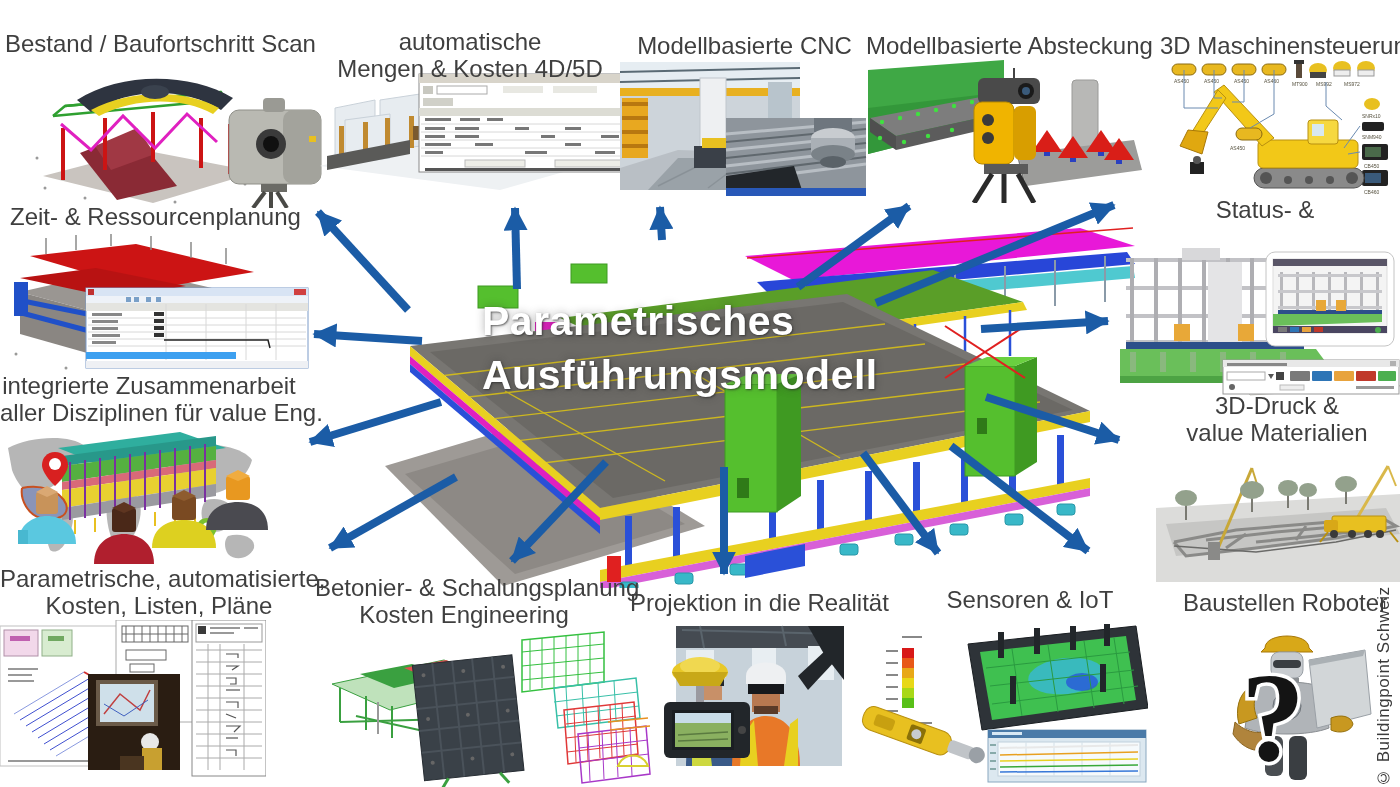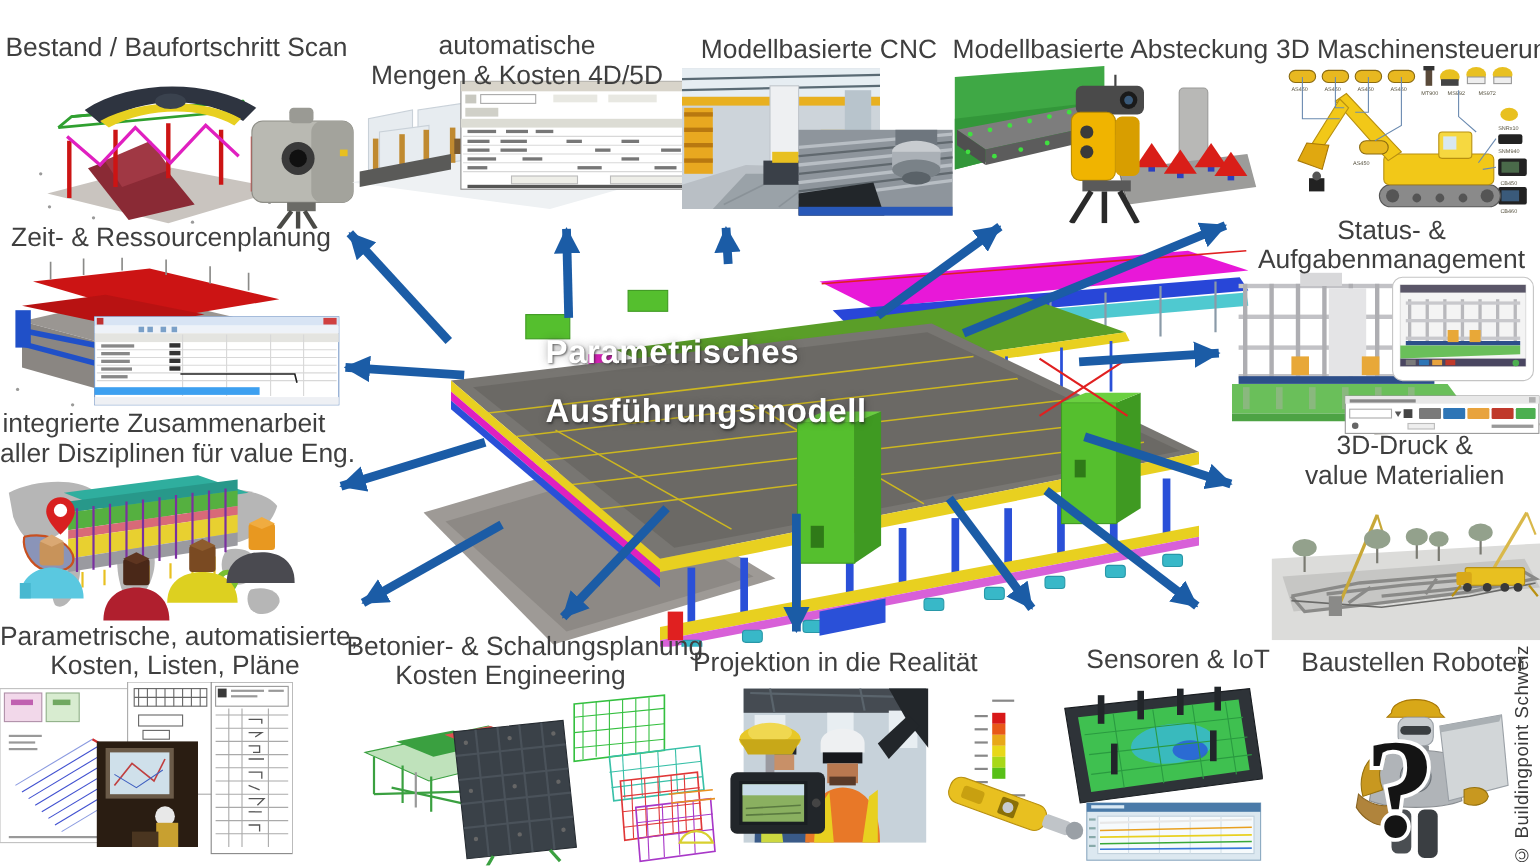--- a/index.html
+++ b/index.html
@@ -5,22 +5,22 @@
   html,body{margin:0;padding:0;background:#fff;}
   .canvas{position:relative;width:1400px;height:787px;background:#fff;overflow:hidden;
           font-family:"Liberation Sans",sans-serif;}
   .arrows{position:absolute;left:0;top:0;width:1400px;height:787px;z-index:5;pointer-events:none;}
   .arrows line{stroke:var(--arrow,#1b5ca6);stroke-width:8;}
   .arrowhead{fill:var(--arrow,#1b5ca6);}
   .label{position:absolute;color:var(--label-text,#3f3f3f);font-size:24px;line-height:27px;
          text-align:center;white-space:nowrap;z-index:6;}
   .illus{position:absolute;z-index:2;}
   .illus svg{display:block;}
-  .center-title{position:absolute;left:496px;top:294px;z-index:7;color:var(--title-text,#fff);
-        font-size:30px;font-weight:700;line-height:54px;letter-spacing:.5px;
+  .center-title{position:absolute;left:482px;top:294px;z-index:7;color:var(--title-text,#fff);
+        font-size:41px;font-weight:700;line-height:54px;letter-spacing:.5px;
         text-shadow:1px 1px 2px rgba(40,40,40,.65),0 0 8px rgba(40,40,40,.35);}
   .copyright{position:absolute;left:1374px;top:586px;height:201px;width:24px;z-index:6;
         writing-mode:vertical-rl;transform:rotate(180deg);
         color:var(--copyright-text,#3a3a3a);font-size:17px;letter-spacing:.5px;white-space:nowrap;}
   .tinytxt{font-size:5px;fill:#55503e;}
 </style>
 </head>
 <body>
 
 <div class="canvas">
@@ -61,42 +61,41 @@
     <div>Modellbasierte Absteckung</div>
   </div>
   <div class="label" style="left:1160px;top:32px;width:240px;">
     <div>3D Maschinensteuerung</div>
   </div>
   <div class="label" style="left:10px;top:203px;width:290px;">
     <div>Zeit- &amp; Ressourcenplanung</div>
   </div>
   <div class="label" style="left:1140px;top:196px;width:250px;">
     <div>Status- &amp;</div>
-    <div>Aufgabenmanagement</div>
   </div>
   <div class="label" style="left:0px;top:372px;width:298px;">
     <div>integrierte Zusammenarbeit</div>
     <div>aller Disziplinen für value Eng.</div>
   </div>
   <div class="label" style="left:1158px;top:392px;width:238px;">
     <div>3D-Druck &amp;</div>
     <div>value Materialien</div>
   </div>
   <div class="label" style="left:0px;top:565px;width:318px;">
     <div>Parametrische, automatisierte,</div>
     <div>Kosten, Listen, Pläne</div>
   </div>
   <div class="label" style="left:315px;top:574px;width:298px;">
     <div>Betonier- &amp; Schalungsplanung</div>
     <div>Kosten Engineering</div>
   </div>
   <div class="label" style="left:630px;top:589px;width:248px;">
     <div>Projektion in die Realität</div>
   </div>
-  <div class="label" style="left:945px;top:586px;width:170px;margin-left:41px;">
+  <div class="label" style="left:945px;top:586px;width:170px;">
     <div>Sensoren &amp; IoT</div>
   </div>
   <div class="label" style="left:1183px;top:589px;width:195px;">
     <div>Baustellen Roboter</div>
   </div>
 
   <div class="illus" style="left:385px;top:226px;">
     <svg width="750" height="362" viewBox="0 0 750 362">
 
       <polygon points="0,240 148,196 320,300 118,360" fill="#9e9a96"></polygon>

